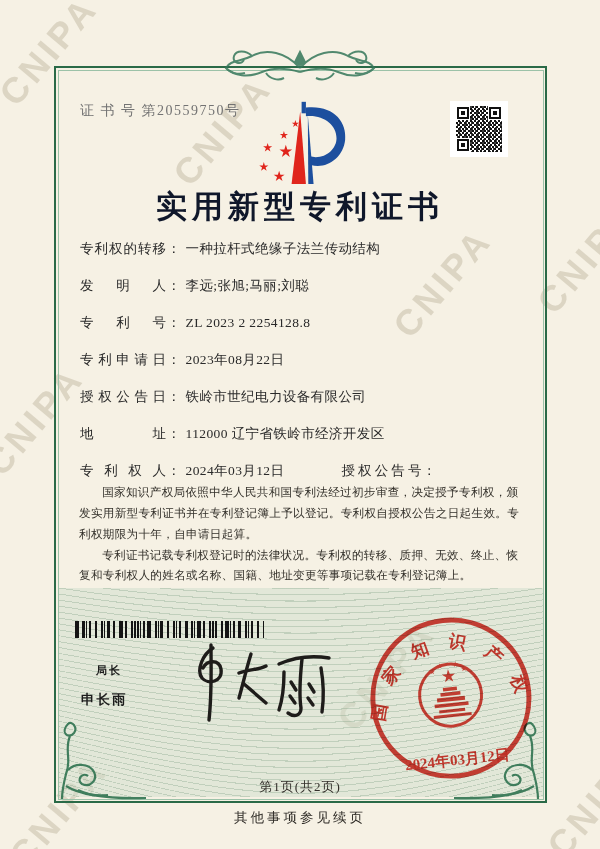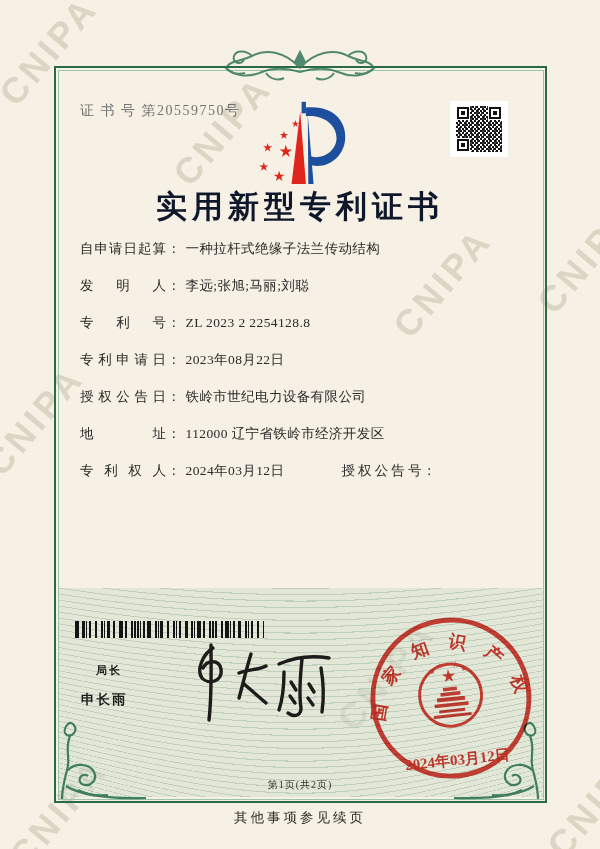--- a/index.html
+++ b/index.html
@@ -44,21 +44,21 @@
        repeating-linear-gradient(90deg,transparent 0 5px,#141414 5px 7px,transparent 7px 13px);}
   
   .sig-title{position:absolute;left:96px;top:663px;font-size:11px;font-weight:bold;letter-spacing:2px;color:#1c1c1c;z-index:3;}
   .sig-name{position:absolute;left:81px;top:691px;font-size:13.5px;font-weight:bold;letter-spacing:2px;color:#1c1c1c;z-index:3;}
   .signature{position:absolute;left:183px;top:640px;z-index:3;}
   
   .seal{position:absolute;left:364px;top:613px;z-index:4;transform:rotate(-6deg);
         mix-blend-mode:multiply;opacity:0.95;}
   
   .pagefoot{position:absolute;left:54px;top:778px;width:492px;text-align:center;
-            font-size:10px;color:#33302b;z-index:3;letter-spacing:1px;}
+            font-size:13px;color:#33302b;z-index:3;letter-spacing:1px;}
   .contnote{position:absolute;left:0;top:809px;width:600px;text-align:center;
             font-size:13.5px;letter-spacing:3px;color:#2e2b26;z-index:3;}
   .ornament{position:absolute;z-index:2;}
 </style>
 </head>
 <body>
 
 <div class="page">
 
   <span class="wm" style="left:-16px;top:30px;">CNIPA</span>
@@ -152,21 +152,21 @@
         <rect x="3" y="35" width="8" height="8" fill="#fff"></rect>
           <rect x="5" y="37" width="4" height="4" fill="#111"></rect>
       </g>
     </svg>
   </div>
 
   <div class="title">实用新型专利证书</div>
 
   <div class="fields">
     <div class="frow">
-      <span class="flabel">自申请日起算</span>
+      <span class="flabel">专利权的转移</span>
         <span class="fcolon">：</span>
         <span class="fvalue">一种拉杆式绝缘子法兰传动结构</span>
     </div>
     <div class="frow">
       <span class="flabel">发明人</span>
         <span class="fcolon">：</span>
         <span class="fvalue">李远;张旭;马丽;刘聪</span>
     </div>
     <div class="frow">
       <span class="flabel">专利号</span>
@@ -190,20 +190,24 @@
     </div>
     <div class="frow">
       <span class="flabel">专利权人</span>
         <span class="fcolon">：</span>
         <span class="fvalue">2024年03月12日</span>
       <span class="flabel2">授权公告号</span>
         <span class="fcolon">：</span>
     </div>
   </div>
 
+  <div class="paras">
+    <p>国家知识产权局依照中华人民共和国专利法经过初步审查，决定授予专利权，颁发实用新型专利证书并在专利登记簿上予以登记。专利权自授权公告之日起生效。专利权期限为十年，自申请日起算。</p>
+    <p>专利证书记载专利权登记时的法律状况。专利权的转移、质押、无效、终止、恢复和专利权人的姓名或名称、国籍、地址变更等事项记载在专利登记簿上。</p>
+  </div>
 
   <div class="barcode"></div>
 
   <div class="sig-title">局长</div>
   <div class="sig-name">申长雨</div>
 
   <svg class="signature" width="158" height="86" viewBox="0 0 158 86">
     <g stroke="#1e1c1a" fill="none" stroke-width="3.4" stroke-linecap="round" stroke-linejoin="round">
       <path d="M30,8 C20,14 13,30 19,38 C25,45 40,42 38,29 C36,19 24,20 20,28"></path>
       <path d="M28,5 C28,28 29,54 26,80"></path>

